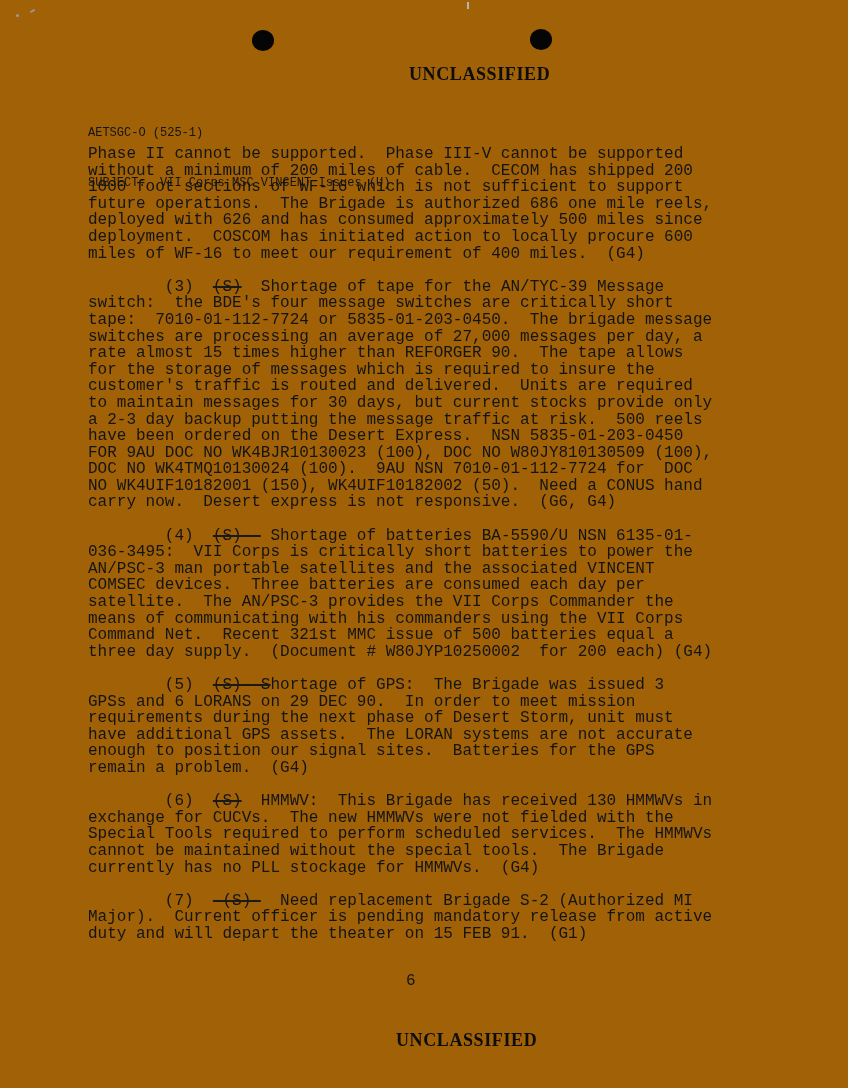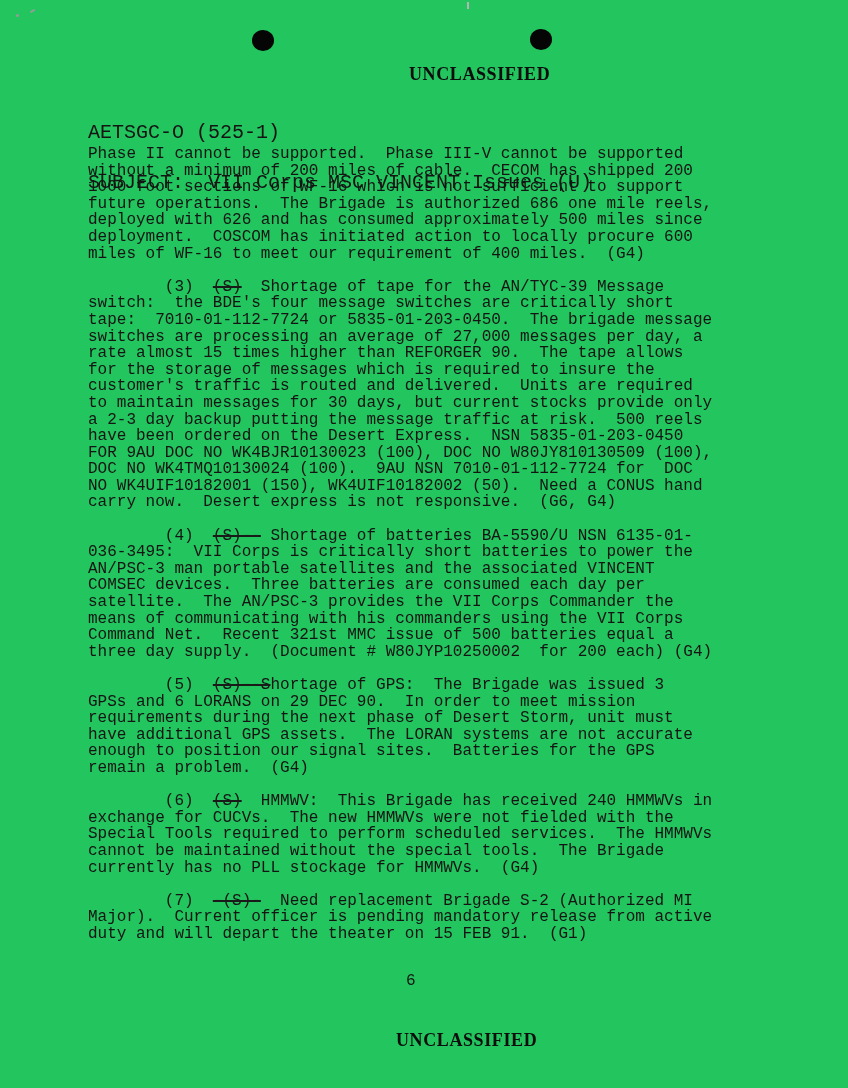--- a/index.html
+++ b/index.html
@@ -4,21 +4,21 @@
 <style>
   html, body {
     margin: 0;
     padding: 0;
     background: #e8e8e8;
   }
   .page {
     position: relative;
     width: 848px;
     height: 1088px;
-    background: #22c55e;
+    background: #a16207;
     overflow: hidden;
     color: #141414;
   }
   .hole-punch {
     position: absolute;
     width: 22px;
     height: 21px;
     background: #050505;
     border-radius: 50%;
   }
@@ -42,21 +42,21 @@
     color: #0d0d0d;
   }
   .classification.top    { left: 409px; top: 64px; }
   .classification.bottom { left: 396px; top: 1030px; }
 
   .doc-header {
     position: absolute;
     left: 88px;
     top: 92px;
     font-family: "Liberation Mono", "DejaVu Sans Mono", monospace;
-    font-size: 20px;
+    font-size: 12px;
     line-height: 16.6px;
     white-space: pre;
     color: #141414;
   }
 
   .doc-body {
     position: absolute;
     left: 88px;
     top: 146px;
     width: 700px;
@@ -128,21 +128,21 @@
 AN/PSC-3 man portable satellites and the associated VINCENT
 COMSEC devices.  Three batteries are consumed each day per
 satellite.  The AN/PSC-3 provides the VII Corps Commander the
 means of communicating with his commanders using the VII Corps
 Command Net.  Recent 321st MMC issue of 500 batteries equal a
 three day supply.  (Document # W80JYP10250002  for 200 each) (G4)</span></div><div class="paragraph"><span>        (5)  </span><span class="strike">(S)--S</span><span>hortage of GPS:  The Brigade was issued 3
 GPSs and 6 LORANS on 29 DEC 90.  In order to meet mission
 requirements during the next phase of Desert Storm, unit must
 have additional GPS assets.  The LORAN systems are not accurate
 enough to position our signal sites.  Batteries for the GPS
-remain a problem.  (G4)</span></div><div class="paragraph"><span>        (6)  </span><span class="strike">(S)</span><span>  HMMWV:  This Brigade has received 240 HMMWVs in
+remain a problem.  (G4)</span></div><div class="paragraph"><span>        (6)  </span><span class="strike">(S)</span><span>  HMMWV:  This Brigade has received 130 HMMWVs in
 exchange for CUCVs.  The new HMMWVs were not fielded with the
 Special Tools required to perform scheduled services.  The HMMWVs
 cannot be maintained without the special tools.  The Brigade
 currently has no PLL stockage for HMMWVs.  (G4)</span></div><div class="paragraph"><span>        (7)  </span><span class="strike">-(S)-</span><span>  Need replacement Brigade S-2 (Authorized MI
 Major).  Current officer is pending mandatory release from active
 duty and will depart the theater on 15 FEB 91.  (G1)</span></div></div>
 
   <div class="page-number">6</div>
 
   <div class="classification bottom">UNCLASSIFIED</div>

